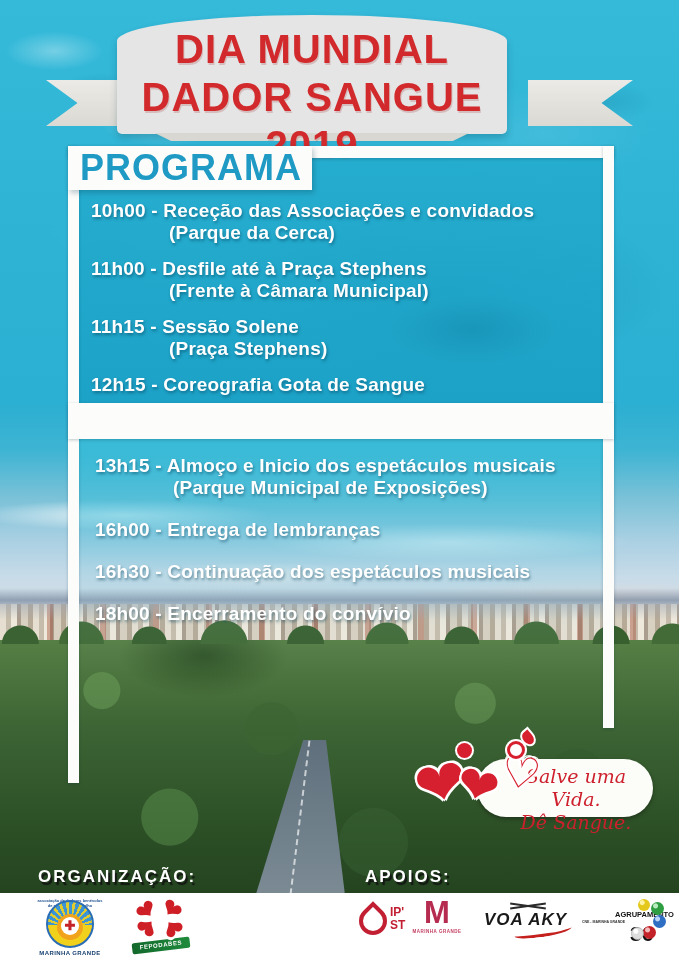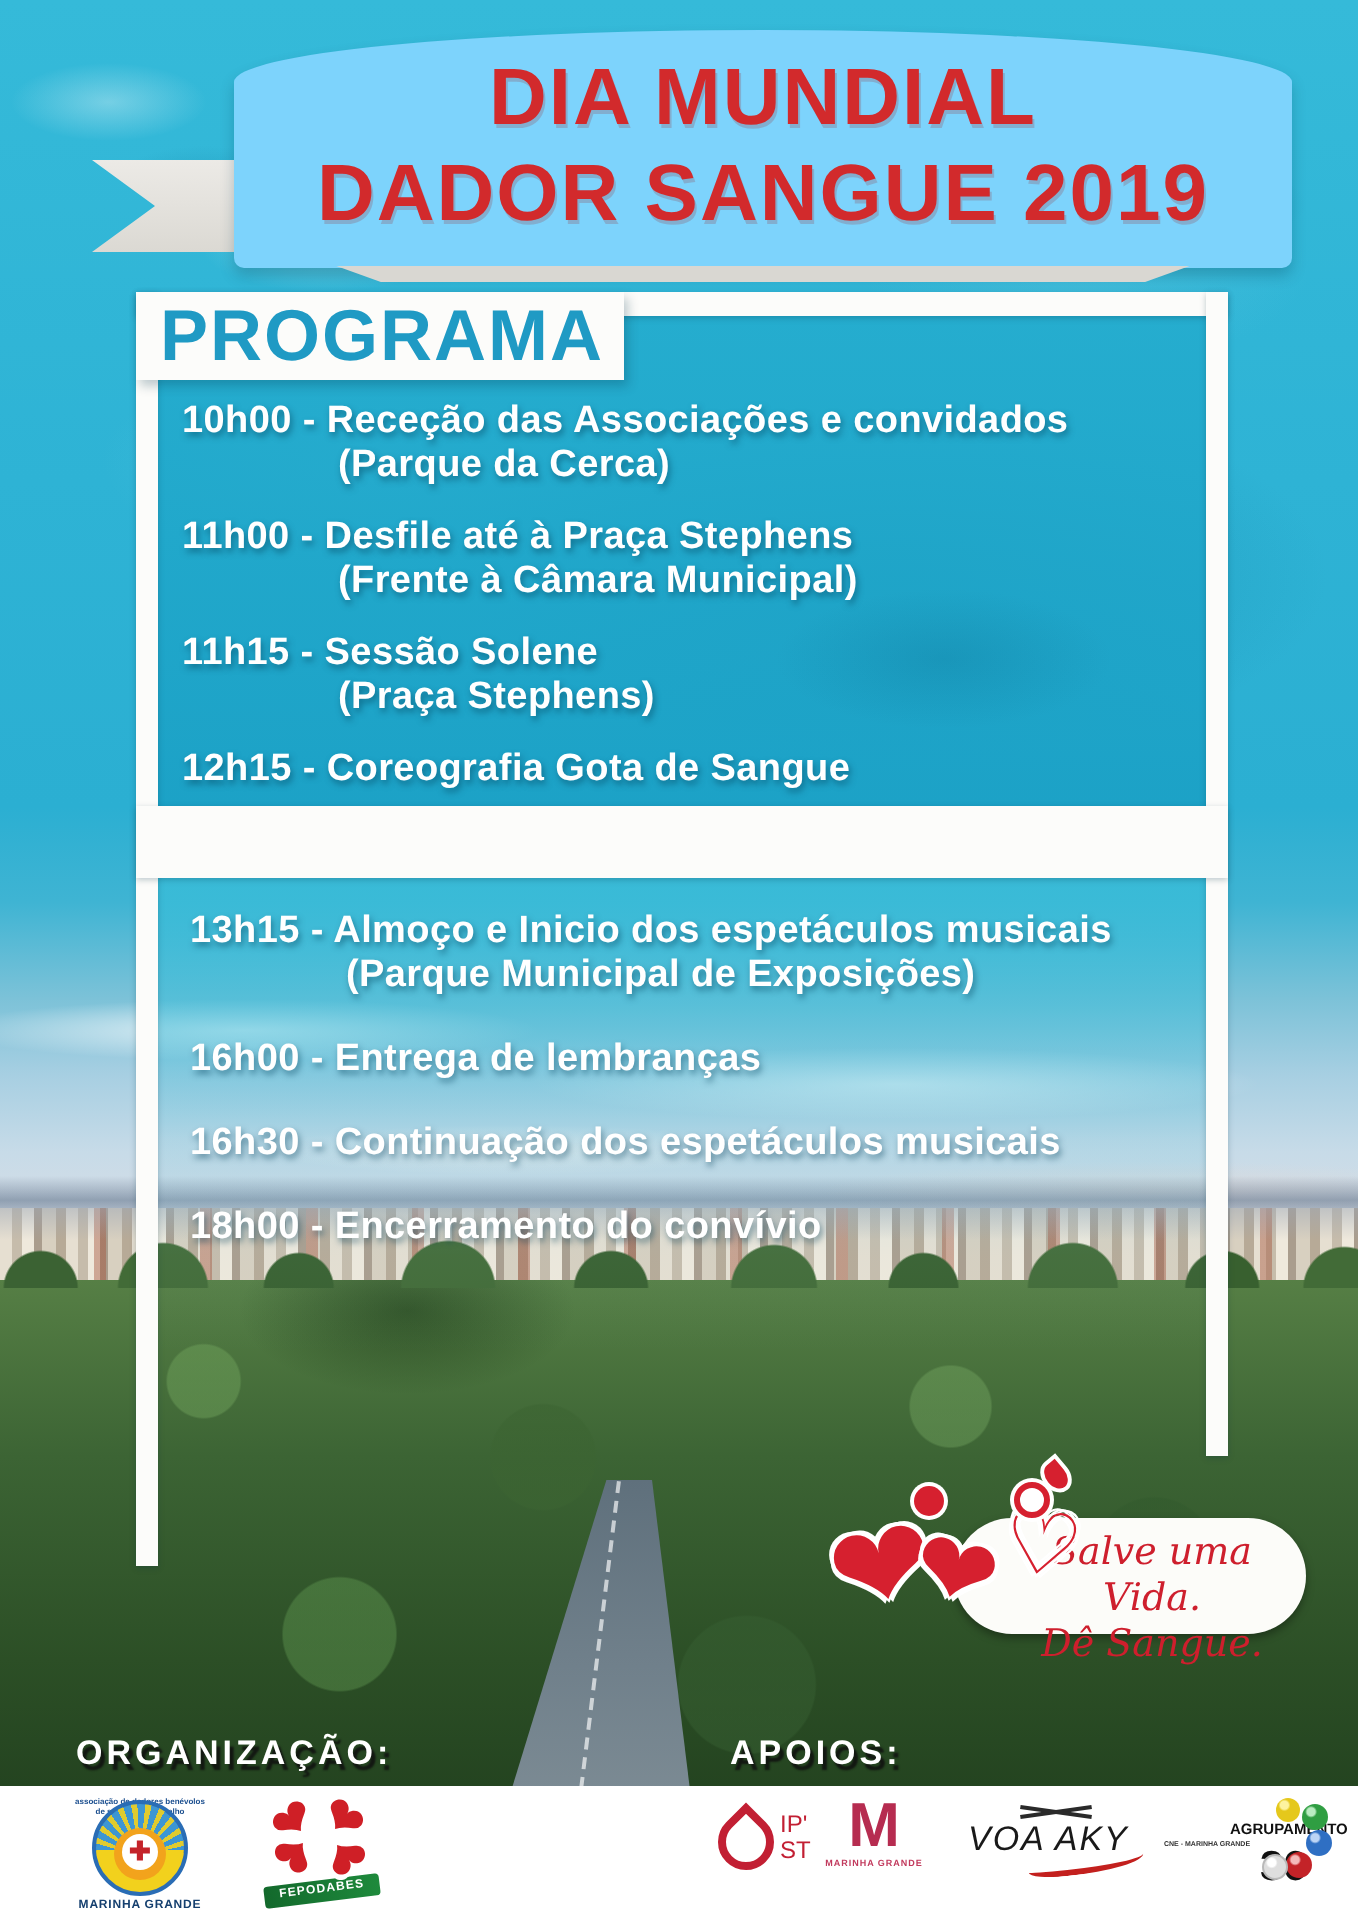--- a/index.html
+++ b/index.html
@@ -60,22 +60,22 @@
       clip-path:polygon(56% 0,80% 0,100% 100%,6% 100%);
       background:linear-gradient(180deg,#5f707c,#70808b 60%,#7b8a93);}
   .road::after{content:"";position:absolute;left:52%;top:0;height:100%;width:0;
       border-left:2px dashed rgba(255,255,255,.65);transform:rotate(7deg);}
 
   
   .ribbon-tail{position:absolute;top:80px;width:105px;height:46px;
       background:linear-gradient(180deg,#eceae6,#dbd9d3);z-index:3;}
   .ribbon-tail.left{left:46px;clip-path:polygon(0 0,100% 0,100% 100%,0 100%,30% 50%);}
   .ribbon-tail.right{left:528px;clip-path:polygon(0 0,100% 0,70% 50%,100% 100%,0 100%);}
-  .banner{position:absolute;left:117px;top:15px;width:529px;height:119px;z-index:4;
-      background:#7dd3fc;border-radius:50% 50% 5px 5px / 26px 26px 5px 5px;
+  .banner{position:absolute;left:117px;top:15px;width:390px;height:119px;z-index:4;
+      background:#e5e5e5;border-radius:50% 50% 5px 5px / 26px 26px 5px 5px;
       box-shadow:0 4px 7px rgba(0,60,80,.25);text-align:center;}
   .banner::after{content:"";position:absolute;left:8%;bottom:-7px;width:84%;height:8px;z-index:-1;
       background:#d9d7d2;clip-path:polygon(2% 0,98% 0,93% 100%,7% 100%);}
   .banner .bl{font-weight:900;font-size:40px;line-height:48px;color:#d22a2c;letter-spacing:1px;
       text-shadow:1px 2px 0 rgba(150,30,30,.2);}
   .banner .bl1{margin-top:10px;}
 
   
   .frame{background:#fcfcfa;z-index:5;box-shadow:0 1px 3px rgba(0,50,70,.25);}
   .frame-top{left:68px;top:146px;width:546px;height:12px;}
@@ -151,33 +151,33 @@
   .fh2{left:29px;top:0;transform:rotate(38deg);}
   .fh3{left:5px;top:17px;transform:rotate(-142deg);}
   .fh4{left:30px;top:18px;transform:rotate(142deg);}
   .fepo-ribbon{position:absolute;left:0;top:43px;width:58px;height:11px;border-radius:2px;
       background:linear-gradient(90deg,#13692c,#1e8a3c);transform:rotate(-7deg);
       color:#fff;font-size:6px;font-weight:800;text-align:center;line-height:11px;letter-spacing:.6px;}
 
   .logo-ipst{left:356px;top:902px;width:54px;height:38px;}
   .ip-drop{position:absolute;left:3px;top:5px;width:20px;height:20px;border:4px solid #c21f33;
       border-radius:0 50% 50% 50%;transform:rotate(45deg);}
-  .ip-text{position:absolute;left:34px;top:4px;font-size:12px;line-height:13px;font-weight:400;color:#c21f33;}
+  .ip-text{position:absolute;left:34px;top:4px;font-size:12px;line-height:13px;font-weight:700;color:#c21f33;}
 
   .logo-cmg{left:410px;top:897px;width:54px;height:46px;text-align:center;}
   .cmg-m{font-size:31px;font-weight:900;color:#b62c50;line-height:32px;}
   .cmg-label{font-size:4.5px;color:#c23b5e;font-weight:800;letter-spacing:.5px;}
 
   .logo-voa{left:484px;top:900px;width:92px;height:40px;}
   .drone{position:absolute;left:26px;top:1px;width:36px;height:9px;}
   .drone::before,.drone::after{content:"";position:absolute;left:0;top:4px;width:36px;height:0;
       border-top:2px solid #2a2a2a;}
   .drone::before{transform:rotate(-8deg);}
   .drone::after{transform:rotate(8deg);}
-  .voa-text{position:absolute;left:0;top:10px;font-size:17px;font-weight:400;font-style:italic;
+  .voa-text{position:absolute;left:0;top:10px;font-size:17px;font-weight:700;font-style:italic;
       color:#191919;letter-spacing:1px;}
   .voa-swoosh{position:absolute;left:30px;top:26px;width:58px;height:8px;
       border-bottom:3px solid #c3201e;border-radius:0 0 80% 40%;transform:rotate(-6deg);}
 
   .logo-a36{left:580px;top:899px;width:88px;height:48px;}
   .a36-title{position:absolute;left:0;top:11px;font-size:7.5px;font-weight:700;color:#111;margin-left:35px;}
   .a36-sub{position:absolute;left:2px;top:21px;font-size:3.5px;font-weight:700;color:#333;}
   .a36-num{position:absolute;left:50px;top:23px;font-size:21px;font-weight:900;color:#111;}
   .ball{position:absolute;border-radius:50%;}
   .ball-yellow{left:58px;top:0;width:12px;height:12px;background:radial-gradient(circle at 35% 30%,#fdf3a0 0 2px,#e5c81c 3px);}

